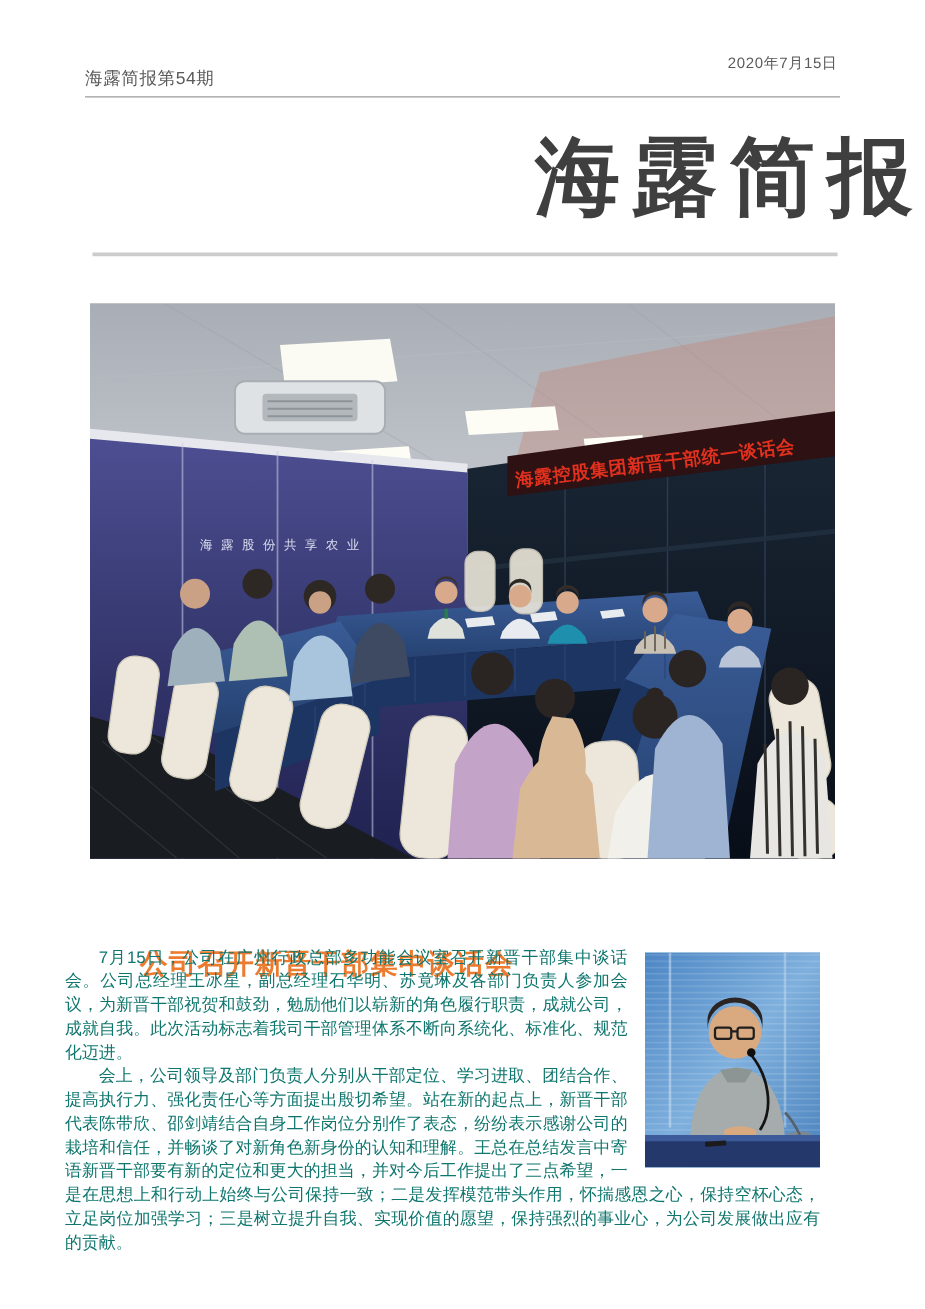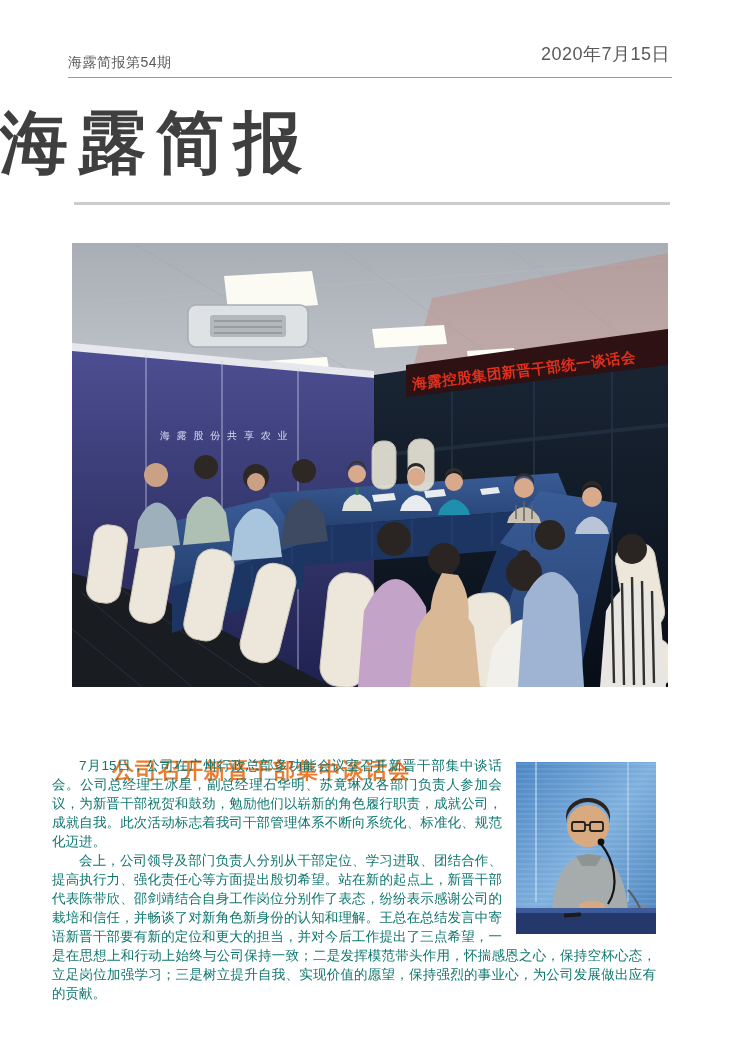--- a/index.html
+++ b/index.html
@@ -10,31 +10,31 @@
   }
   .page { position: absolute; inset: 0; background: #ffffff; }
 
   
   .hdr-issue {
     position: absolute; left: 68px; top: 54px;
     font-size: 14px; color: #595959; letter-spacing: 0.5px;
   }
   .hdr-date {
     position: absolute; right: 70px; top: 42px;
-    font-size: 18px; color: #595959; letter-spacing: 0.5px;
+    font-size: 12px; color: #595959; letter-spacing: 0.5px;
   }
   .rule-thin {
     position: absolute; left: 68px; top: 77px; width: 604px; height: 1px;
     background: #9b9b9b;
   }
 
   
   .masthead {
     position: absolute; left: 0; top: 92px; width: 740px;
-    text-align: left; font-size: 68px; font-weight: 700;
+    text-align: right; font-size: 68px; font-weight: 700;
     color: #3f3f3f; letter-spacing: 10px; line-height: 100px;
   }
   .rule-thick {
     position: absolute; left: 74px; top: 202px; width: 596px; height: 3px;
     background: #cccccc;
   }
 
   
   .photo-meeting {
     position: absolute; left: 72px; top: 243px; width: 596px; height: 444px;

